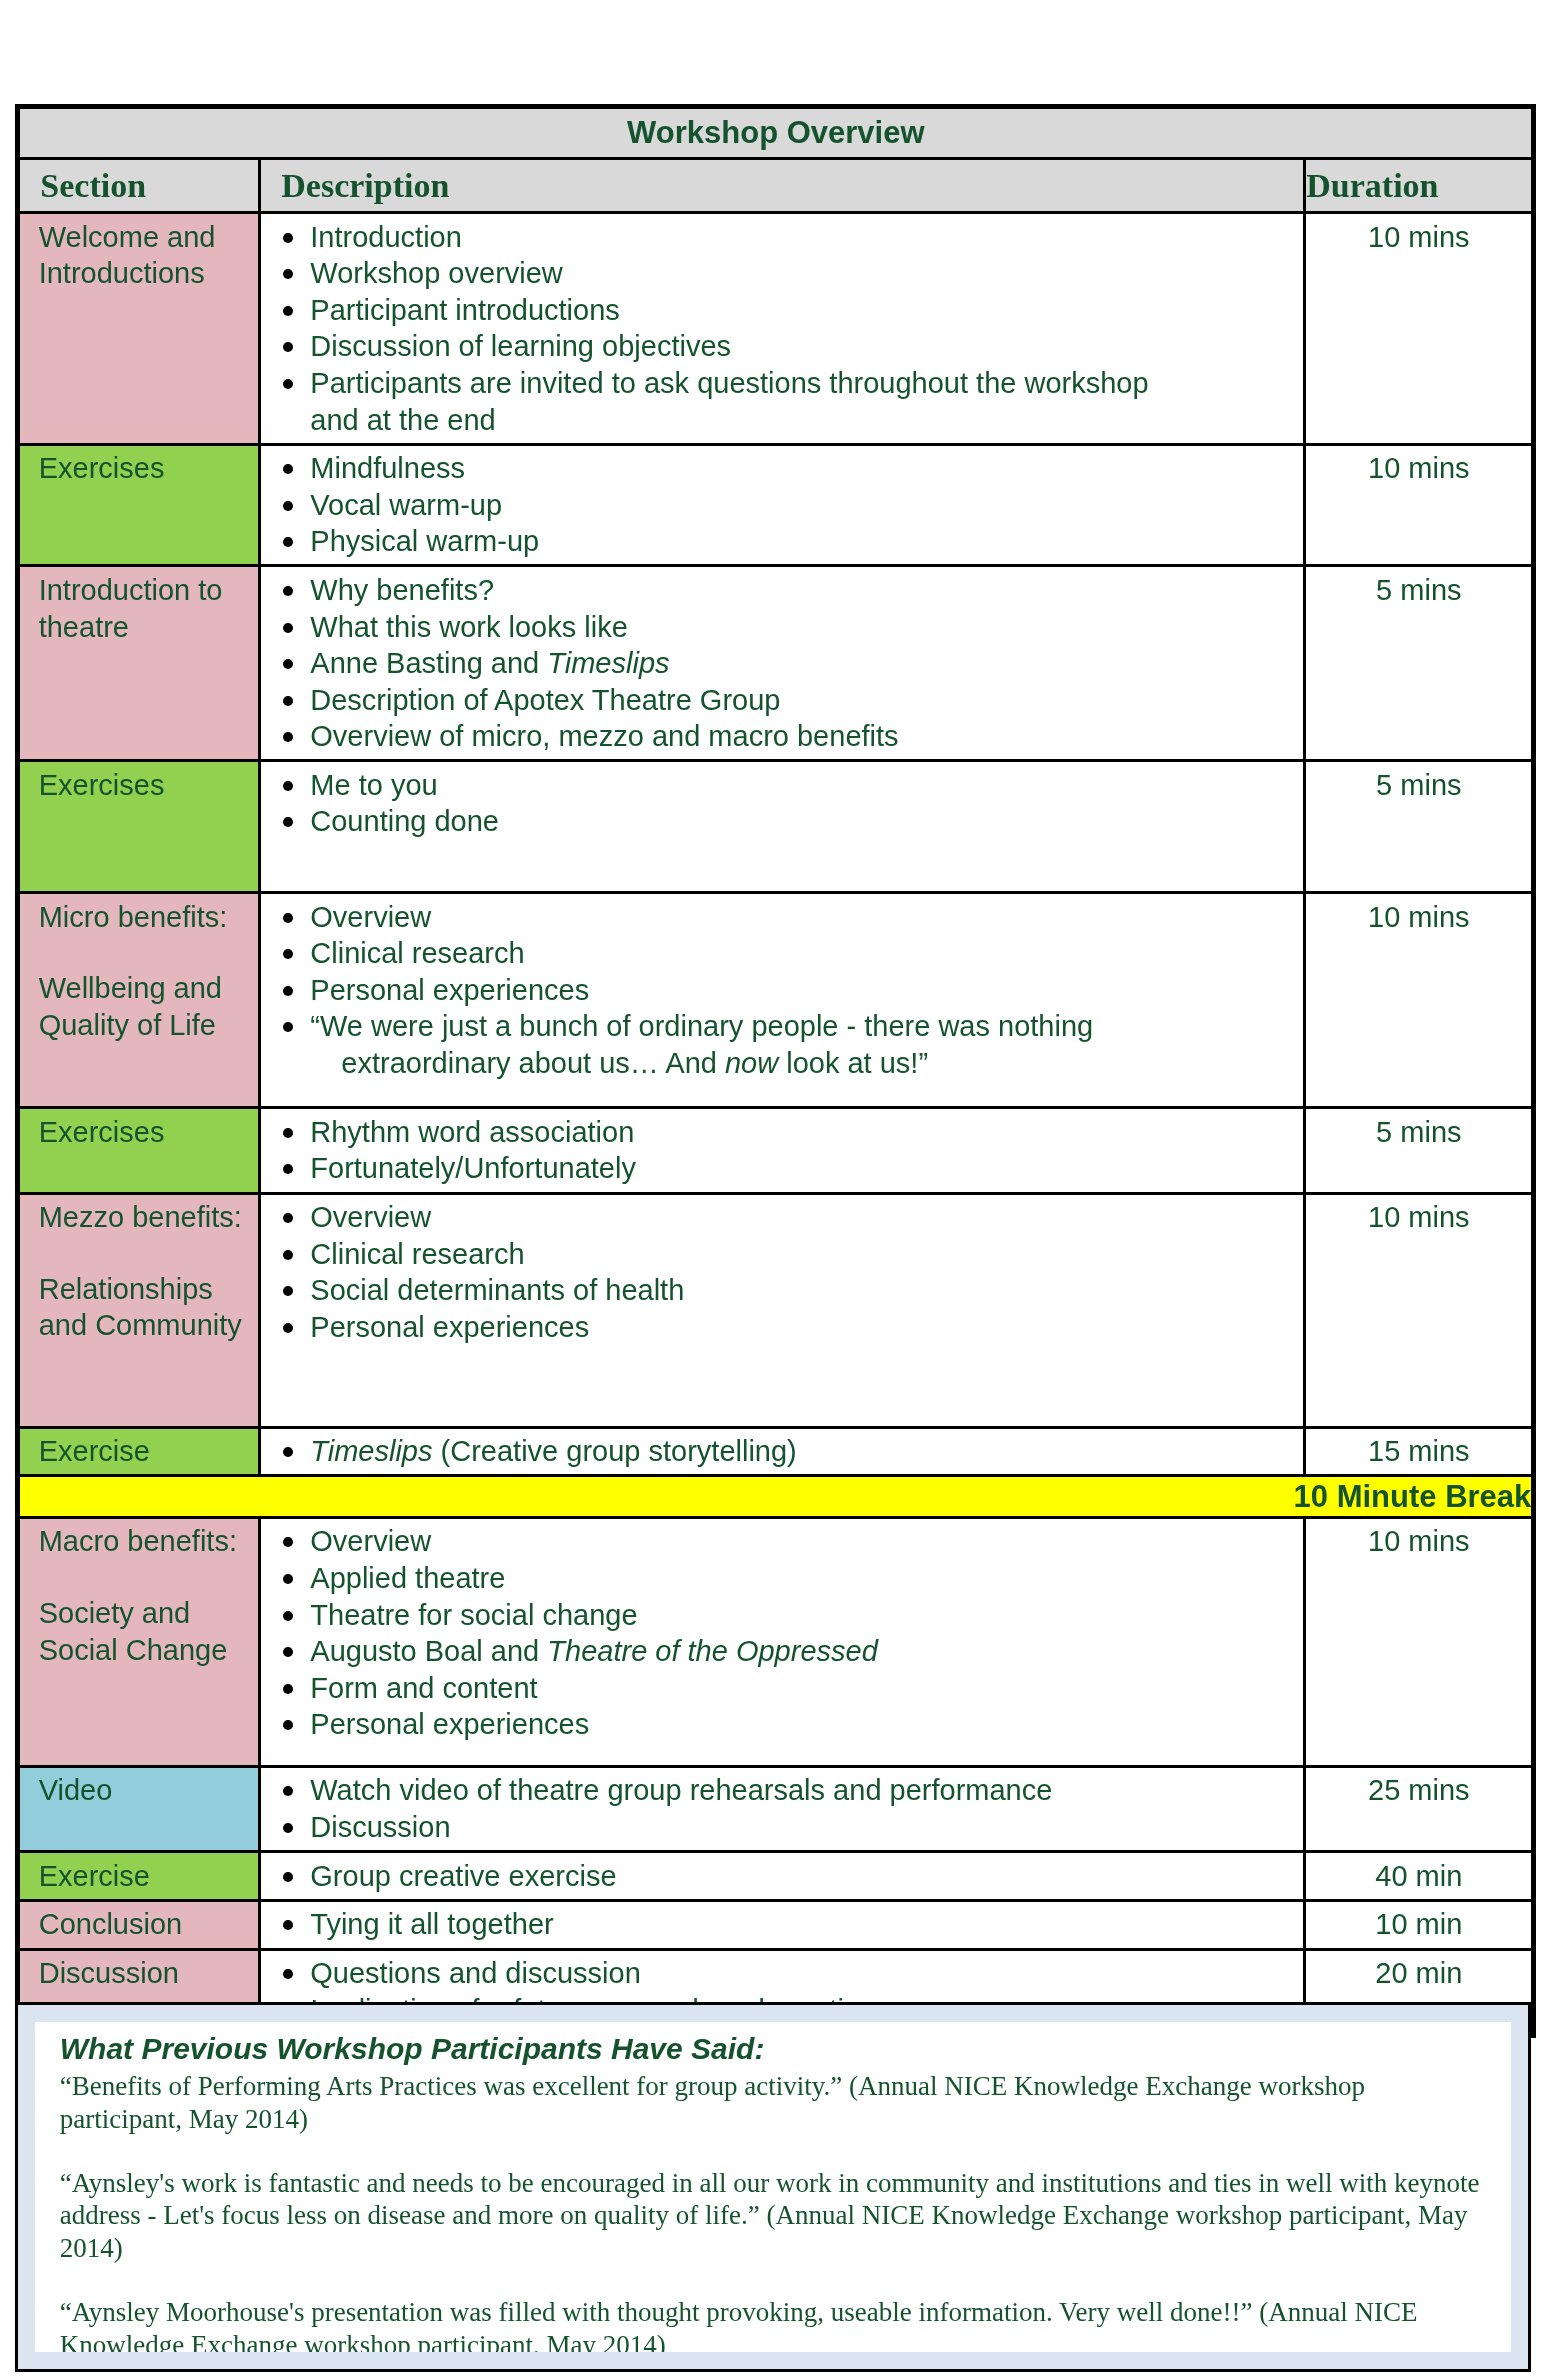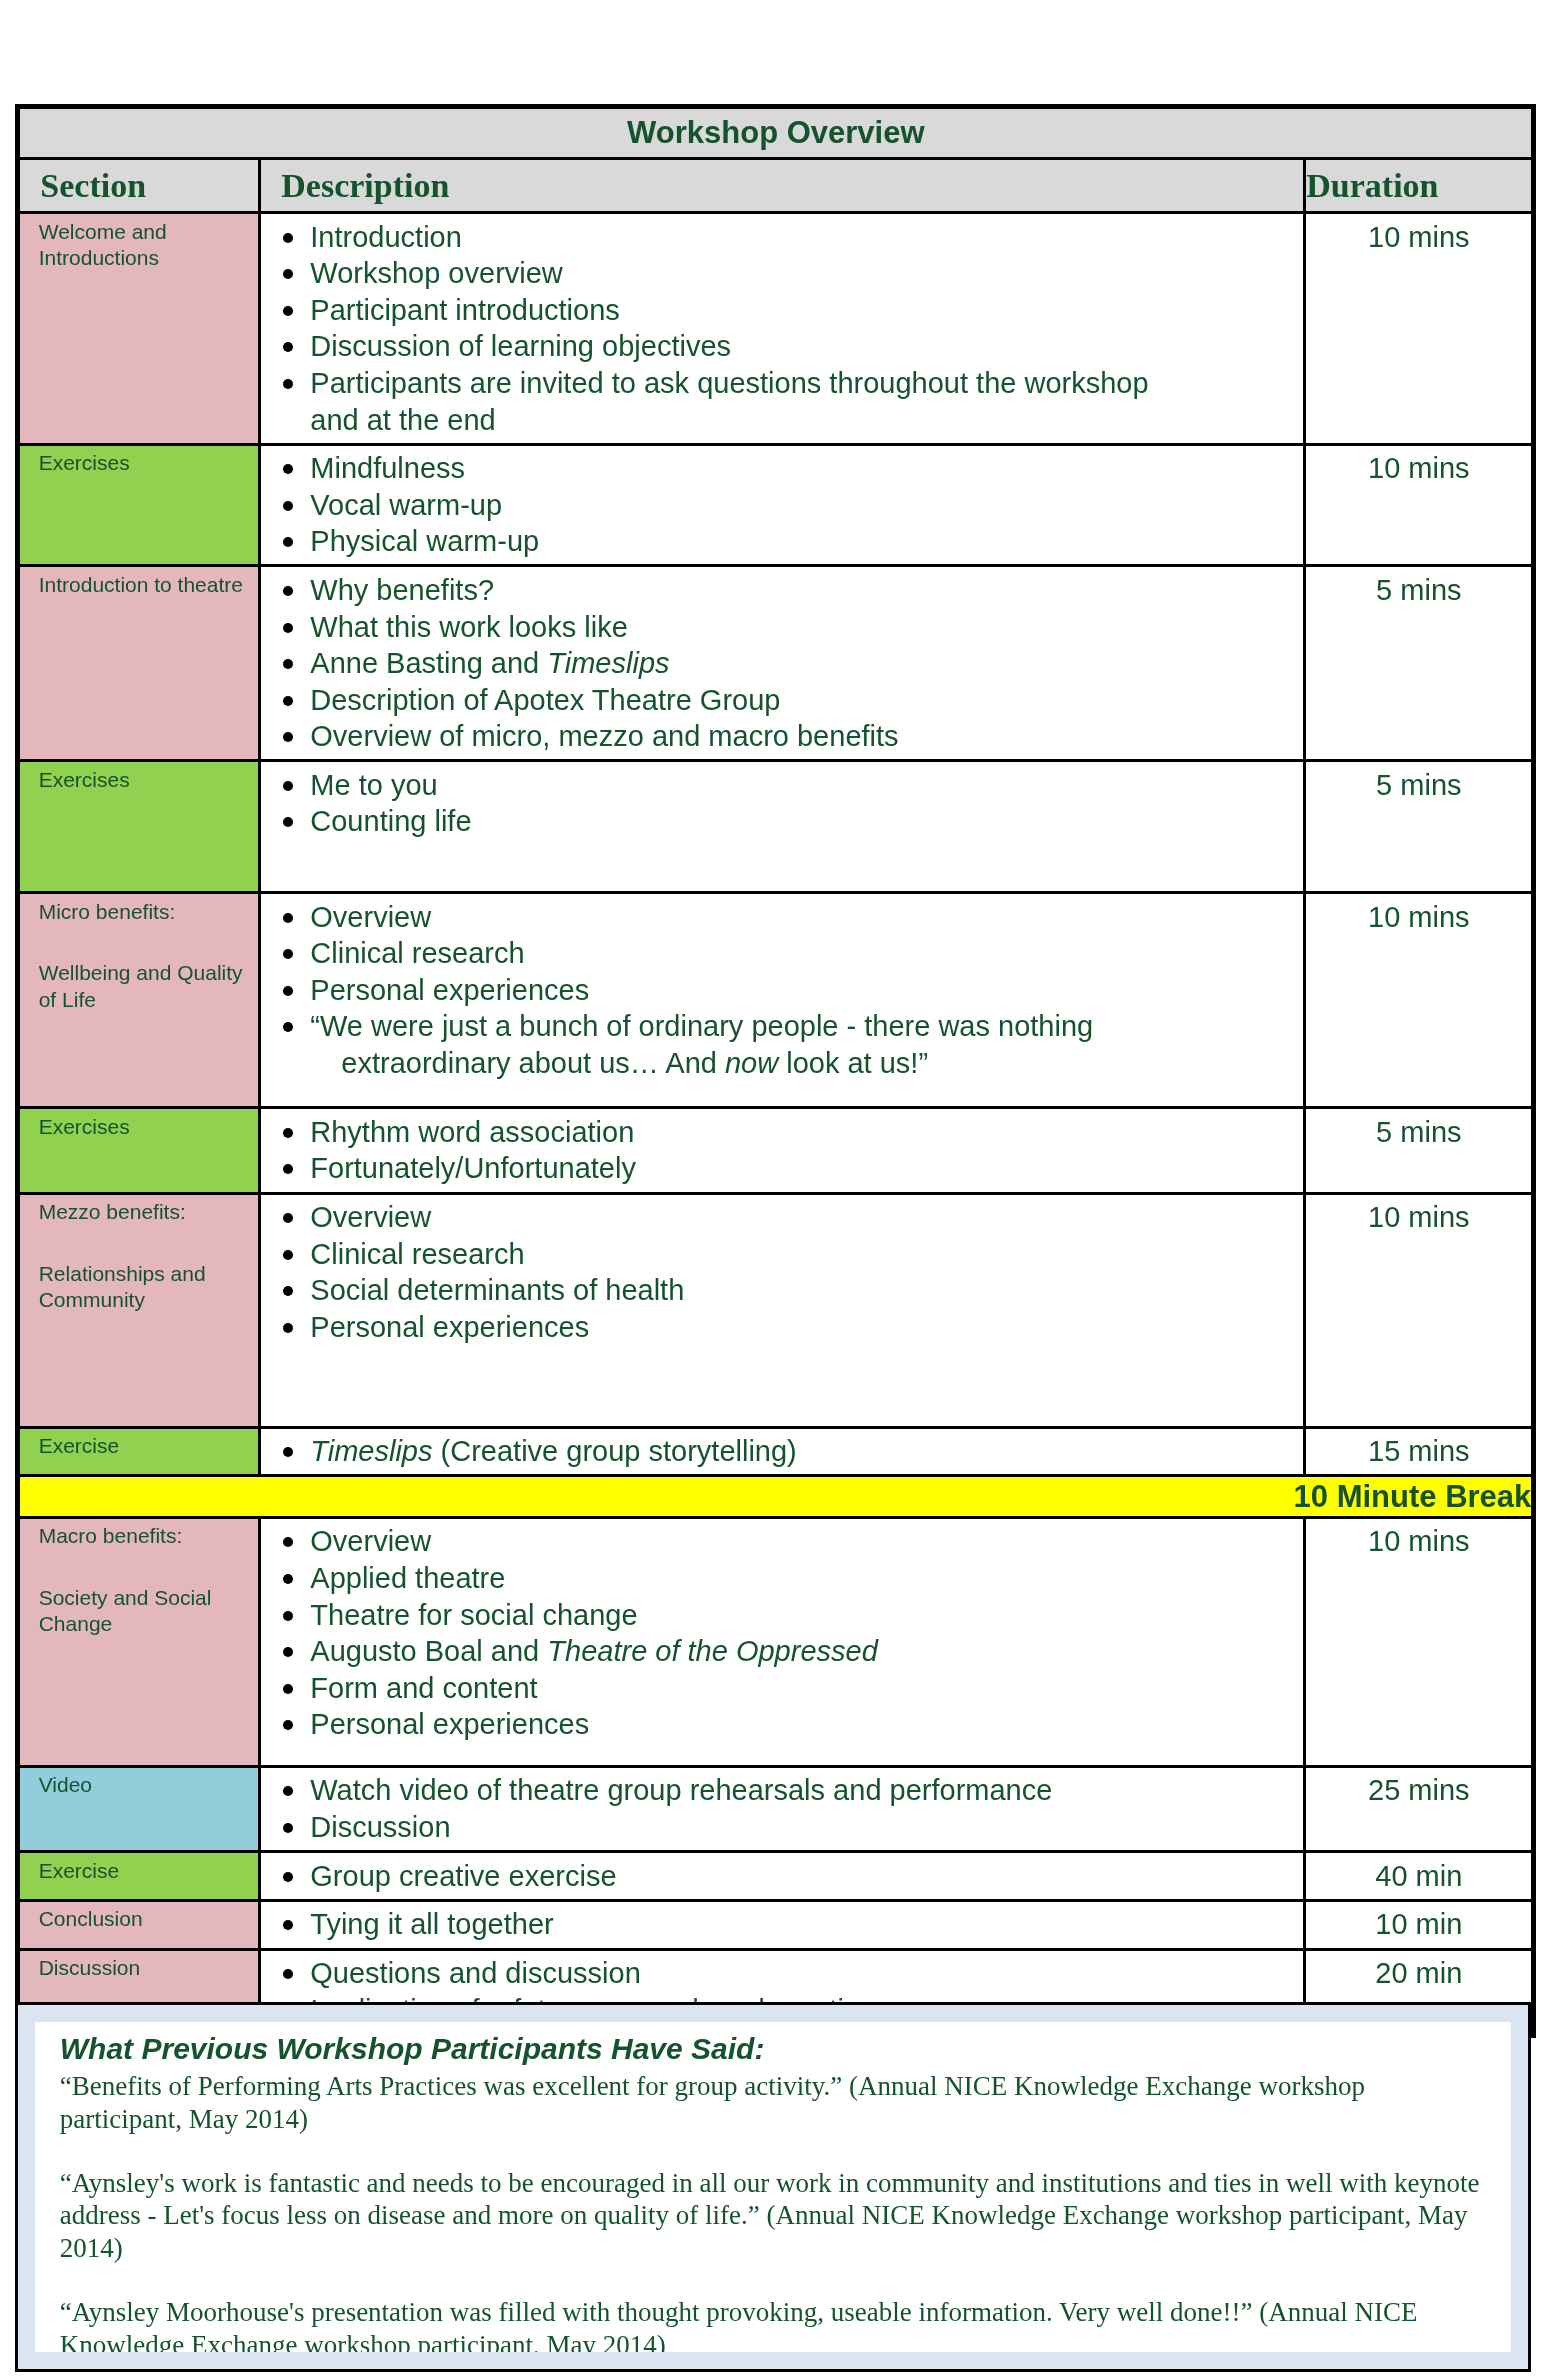--- a/index.html
+++ b/index.html
@@ -20,21 +20,21 @@
   td.titlecell{
     text-align:center;font-weight:bold;font-size:31px;line-height:1.2;
     padding:5.4px 0;vertical-align:middle;
   }
   td.hcell{
     font-family:"Liberation Serif",serif;font-weight:bold;font-size:34px;
     padding:6.1px 0 6.1px 20px;vertical-align:middle;line-height:1.15;
   }
   td.hcell.hdur{text-align:left;padding-left:0;font-family:Liberation Serif, serif;}
   td.sec{
-    font-size:21px;line-height:1.26;padding:4.6px 7.7px 4.6px 18.4px;
+    font-size:29px;line-height:1.26;padding:4.6px 7.7px 4.6px 18.4px;
   }
   .secp{margin:0;}
   .secp + .secp{margin-top:35px;}
   td.desc{
     padding:4.6px 35px 4.6px 0;font-size:29px;line-height:1.26;background:#fff;
   }
   .bullet{position:relative;padding-left:49px;margin:0;}
   .bullet::before{
     content:"";position:absolute;left:22px;top:14px;width:10px;height:10px;
     border-radius:50%;background:#000;
@@ -122,21 +122,21 @@
             <div class="bullet">Overview of micro, mezzo and macro benefits</div>
           </td>
           <td class="dur">5 mins</td>
         </tr>
         <tr>
           <td class="sec" style="background: rgb(146, 208, 80); height: 132px;">
             <div class="secp">Exercises</div>
           </td>
           <td class="desc">
             <div class="bullet">Me to you</div>
-            <div class="bullet">Counting life</div>
+            <div class="bullet">Counting done</div>
           </td>
           <td class="dur">5 mins</td>
         </tr>
         <tr>
           <td class="sec" style="background: rgb(227, 183, 187); height: 215px;">
             <div class="secp">Micro benefits:</div>
             <div class="secp">Wellbeing and Quality of Life</div>
           </td>
           <td class="desc">
             <div class="bullet">Overview</div>

